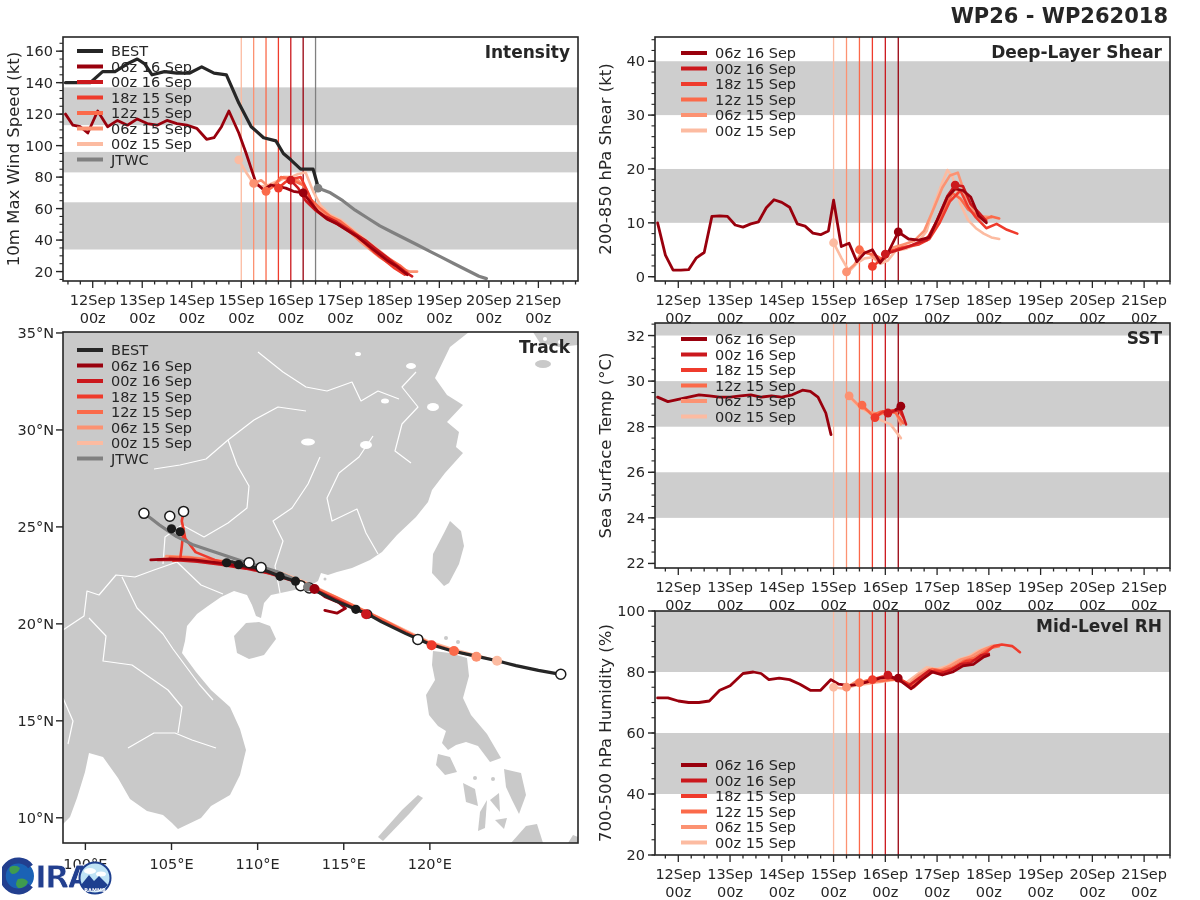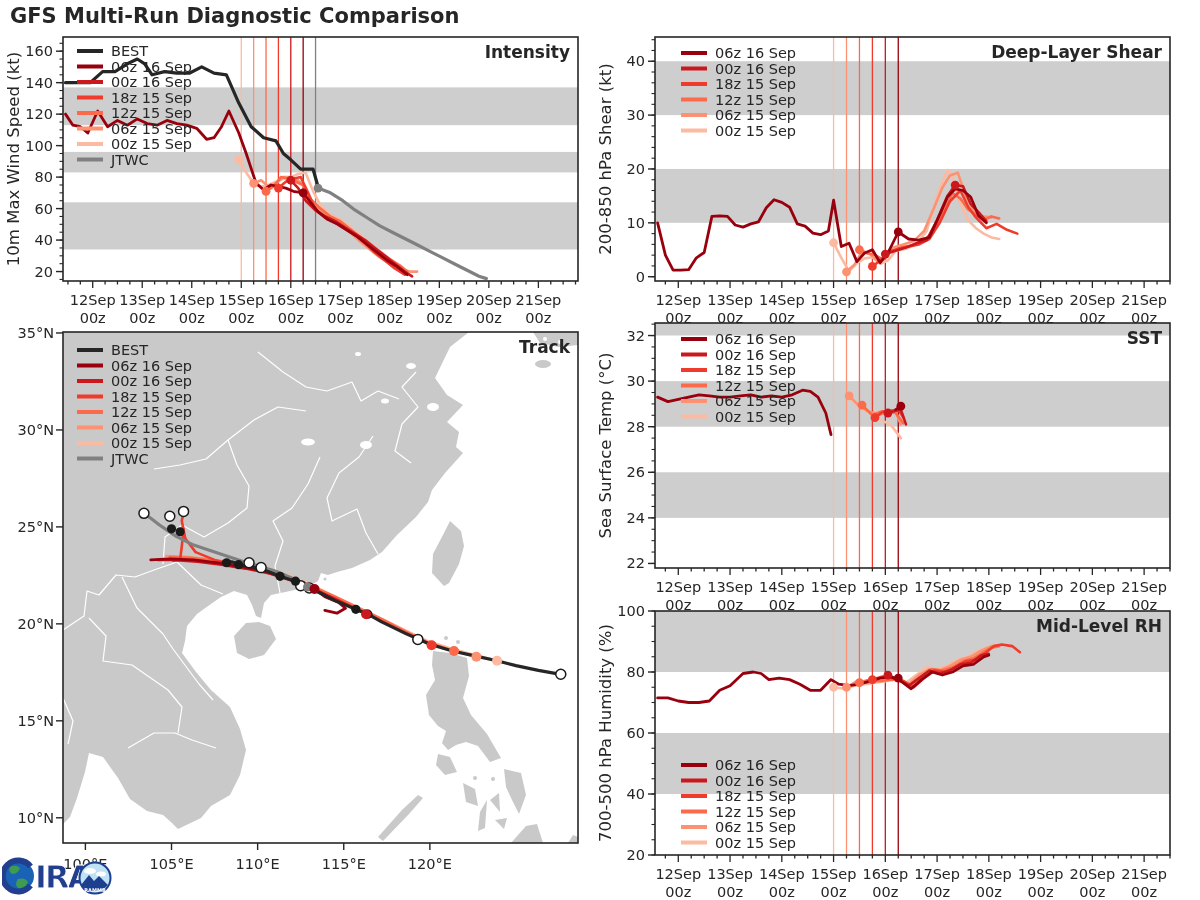--- a/index.html
+++ b/index.html
@@ -9,21 +9,21 @@
   .tl{left:10px;}
   .tr{right:32px;}
   .panel{position:absolute;}
   .panel svg{display:block;}
   .logo{position:absolute;left:2px;top:845px;width:110px;height:54px;}
 </style>
 </head>
 <body>
 
 <div class="fig">
-  <div class="title tl">GFS Multi-Run Diagnostic Comparison</div>
+  <div class="title tr">WP26 - WP262018</div>
 
   <div class="panel" style="left: 5px; top: 27px;">
       <svg width="589" height="312">
         <rect x="58" y="175.29032258064518" width="515" height="47.22580645161287" fill="#cecece"></rect>
         <rect x="58" y="124.91612903225806" width="515" height="20.464516129032262" fill="#cecece"></rect>
         <rect x="58" y="60.3741935483871" width="515" height="37.78064516129032" fill="#cecece"></rect>
         <line x1="236.26923076923075" y1="10" x2="236.26923076923075" y2="254" stroke="#fcbba1" stroke-width="1.3"></line>
         <line x1="248.64903846153845" y1="10" x2="248.64903846153845" y2="254" stroke="#fc9272" stroke-width="1.3"></line>
         <line x1="261.02884615384613" y1="10" x2="261.02884615384613" y2="254" stroke="#fb6a4a" stroke-width="1.3"></line>
         <line x1="273.4086538461538" y1="10" x2="273.4086538461538" y2="254" stroke="#ef3b2c" stroke-width="1.3"></line>

